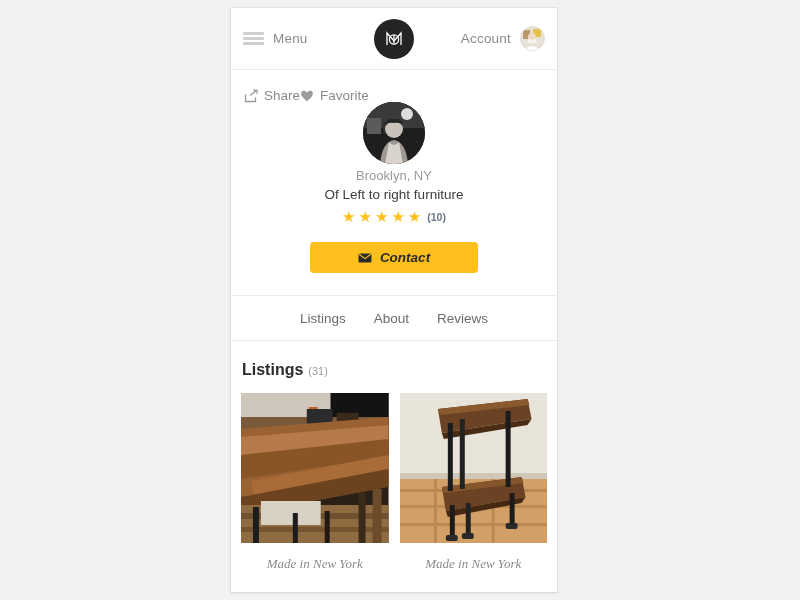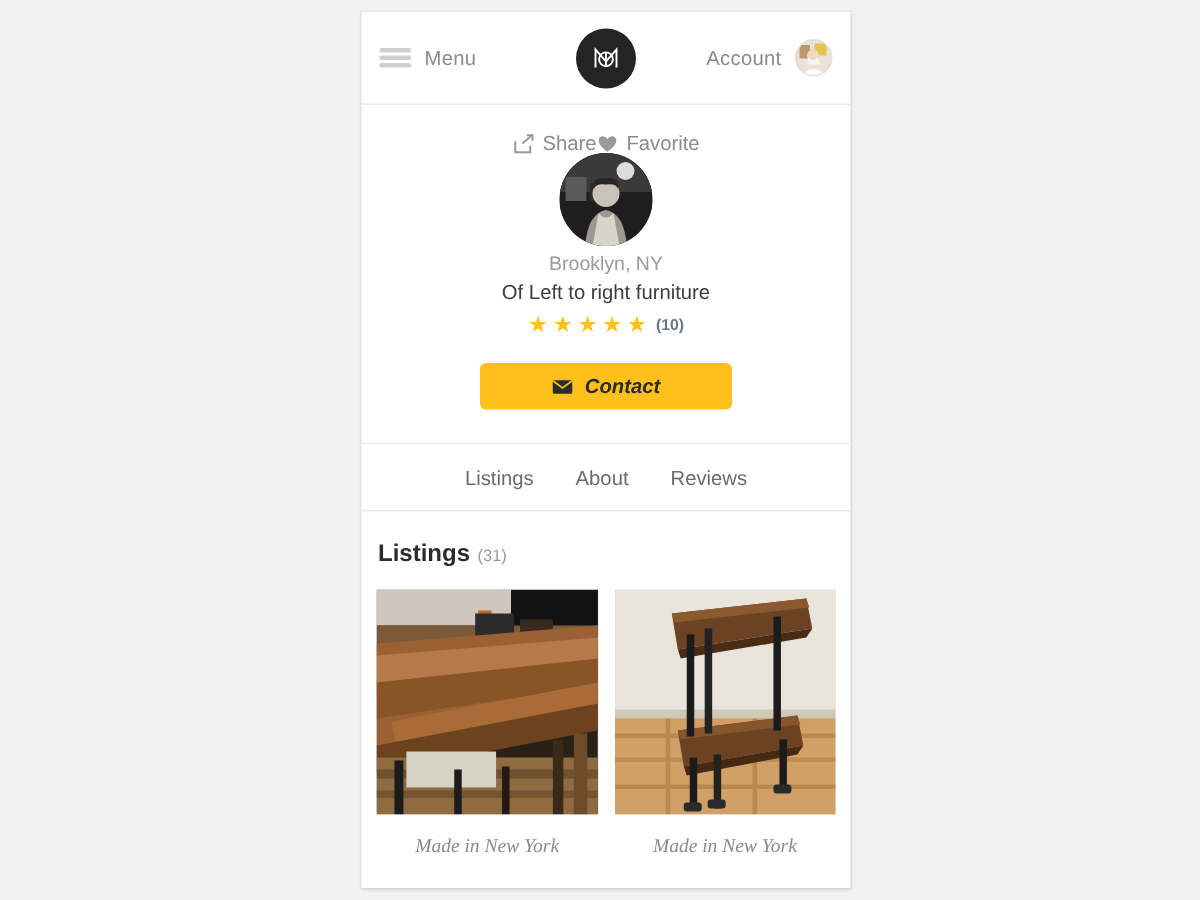--- a/index.html
+++ b/index.html
@@ -11,21 +11,21 @@
     height: 600px;
     background: #f2f2f2;
     font-family: "Liberation Sans", sans-serif;
     overflow: hidden;
     position: relative;
   }
 
   
   #phone {
     position: absolute;
-    left: 241px;
+    left: 231px;
     top: 8px;
     width: 326px;
     height: 584px;
     background: #ffffff;
     overflow: hidden;
     box-shadow: 0 1px 3px rgba(0,0,0,0.10), 0 0 0 1px rgba(0,0,0,0.04);
   }
 
   
   #navbar {
@@ -88,21 +88,21 @@
   }
 
   
   #profile {
     border-bottom: 1px solid #ececec;
     padding: 18px 0 22px;
     position: relative;
   }
   #profile-actions {
     display: flex;
-    justify-content: center;
+    justify-content: flex-start;
     padding: 0 13px;
     height: 20px;
     align-items: flex-start;
   }
   .action {
     display: flex;
     align-items: center;
     gap: 6px;
     font-size: 13.5px;
     color: #8b8b8b;

